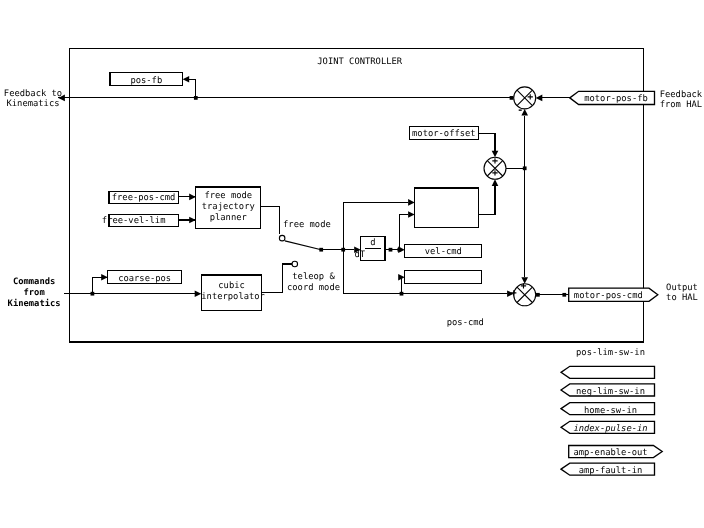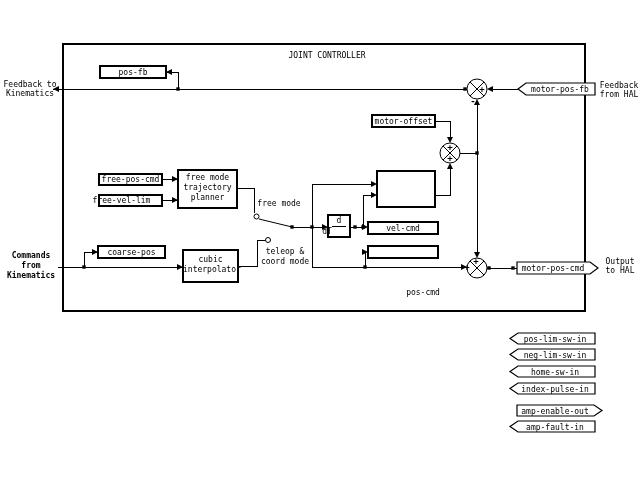--- a/index.html
+++ b/index.html
@@ -156,24 +156,24 @@
   <div class="t" style="left:316px;top:227px;width:22px;">dT</div>
   <div class="t" style="left:368px;top:224px;width:70px;">vel-cmd</div>
   <div class="t" style="left:388px;top:248px;width:70px;margin-top:40px;">pos-cmd</div>
 
   <div class="t" style="left:252px;top:199px;width:54px;">free mode</div>
   <div class="t" style="left:258px;top:247px;width:54px;">teleop &amp;
 coord mode</div>
 
   <div class="t" style="left:524px;top:85px;width:72px;">motor-pos-fb</div>
   <div class="t" style="left:516px;top:264px;width:74px;">motor-pos-cmd</div>
-  <div class="t" style="left:515px;top:335px;width:80px;text-align:center;">pos-lim-sw-in</div>
+  <div class="t" style="left:515px;top:316px;width:80px;text-align:center;">pos-lim-sw-in</div>
   <div class="t" style="left:515px;top:351px;width:80px;">neg-lim-sw-in</div>
   <div class="t" style="left:515px;top:368px;width:80px;">home-sw-in</div>
-  <div class="t" style="left:515px;top:385px;width:80px;">index-pulse-in</div>
+  <div class="t" style="left:515px;top:385px;width:80px;font-style:italic;">index-pulse-in</div>
   <div class="t" style="left:516px;top:407px;width:78px;">amp-enable-out</div>
   <div class="t" style="left:515px;top:423px;width:80px;">amp-fault-in</div>
 
   <div class="t sign" style="left:477px;top:85px;width:10px;">+</div>
   <div class="t sign" style="left:468px;top:97px;width:10px;">-</div>
   <div class="t sign" style="left:445px;top:143px;width:10px;">+</div>
   <div class="t sign" style="left:445px;top:154px;width:10px;">+</div>
   <div class="t sign" style="left:471px;top:257px;width:10px;">+</div>
   <div class="t sign" style="left:462px;top:263px;width:10px;">+</div>
 

